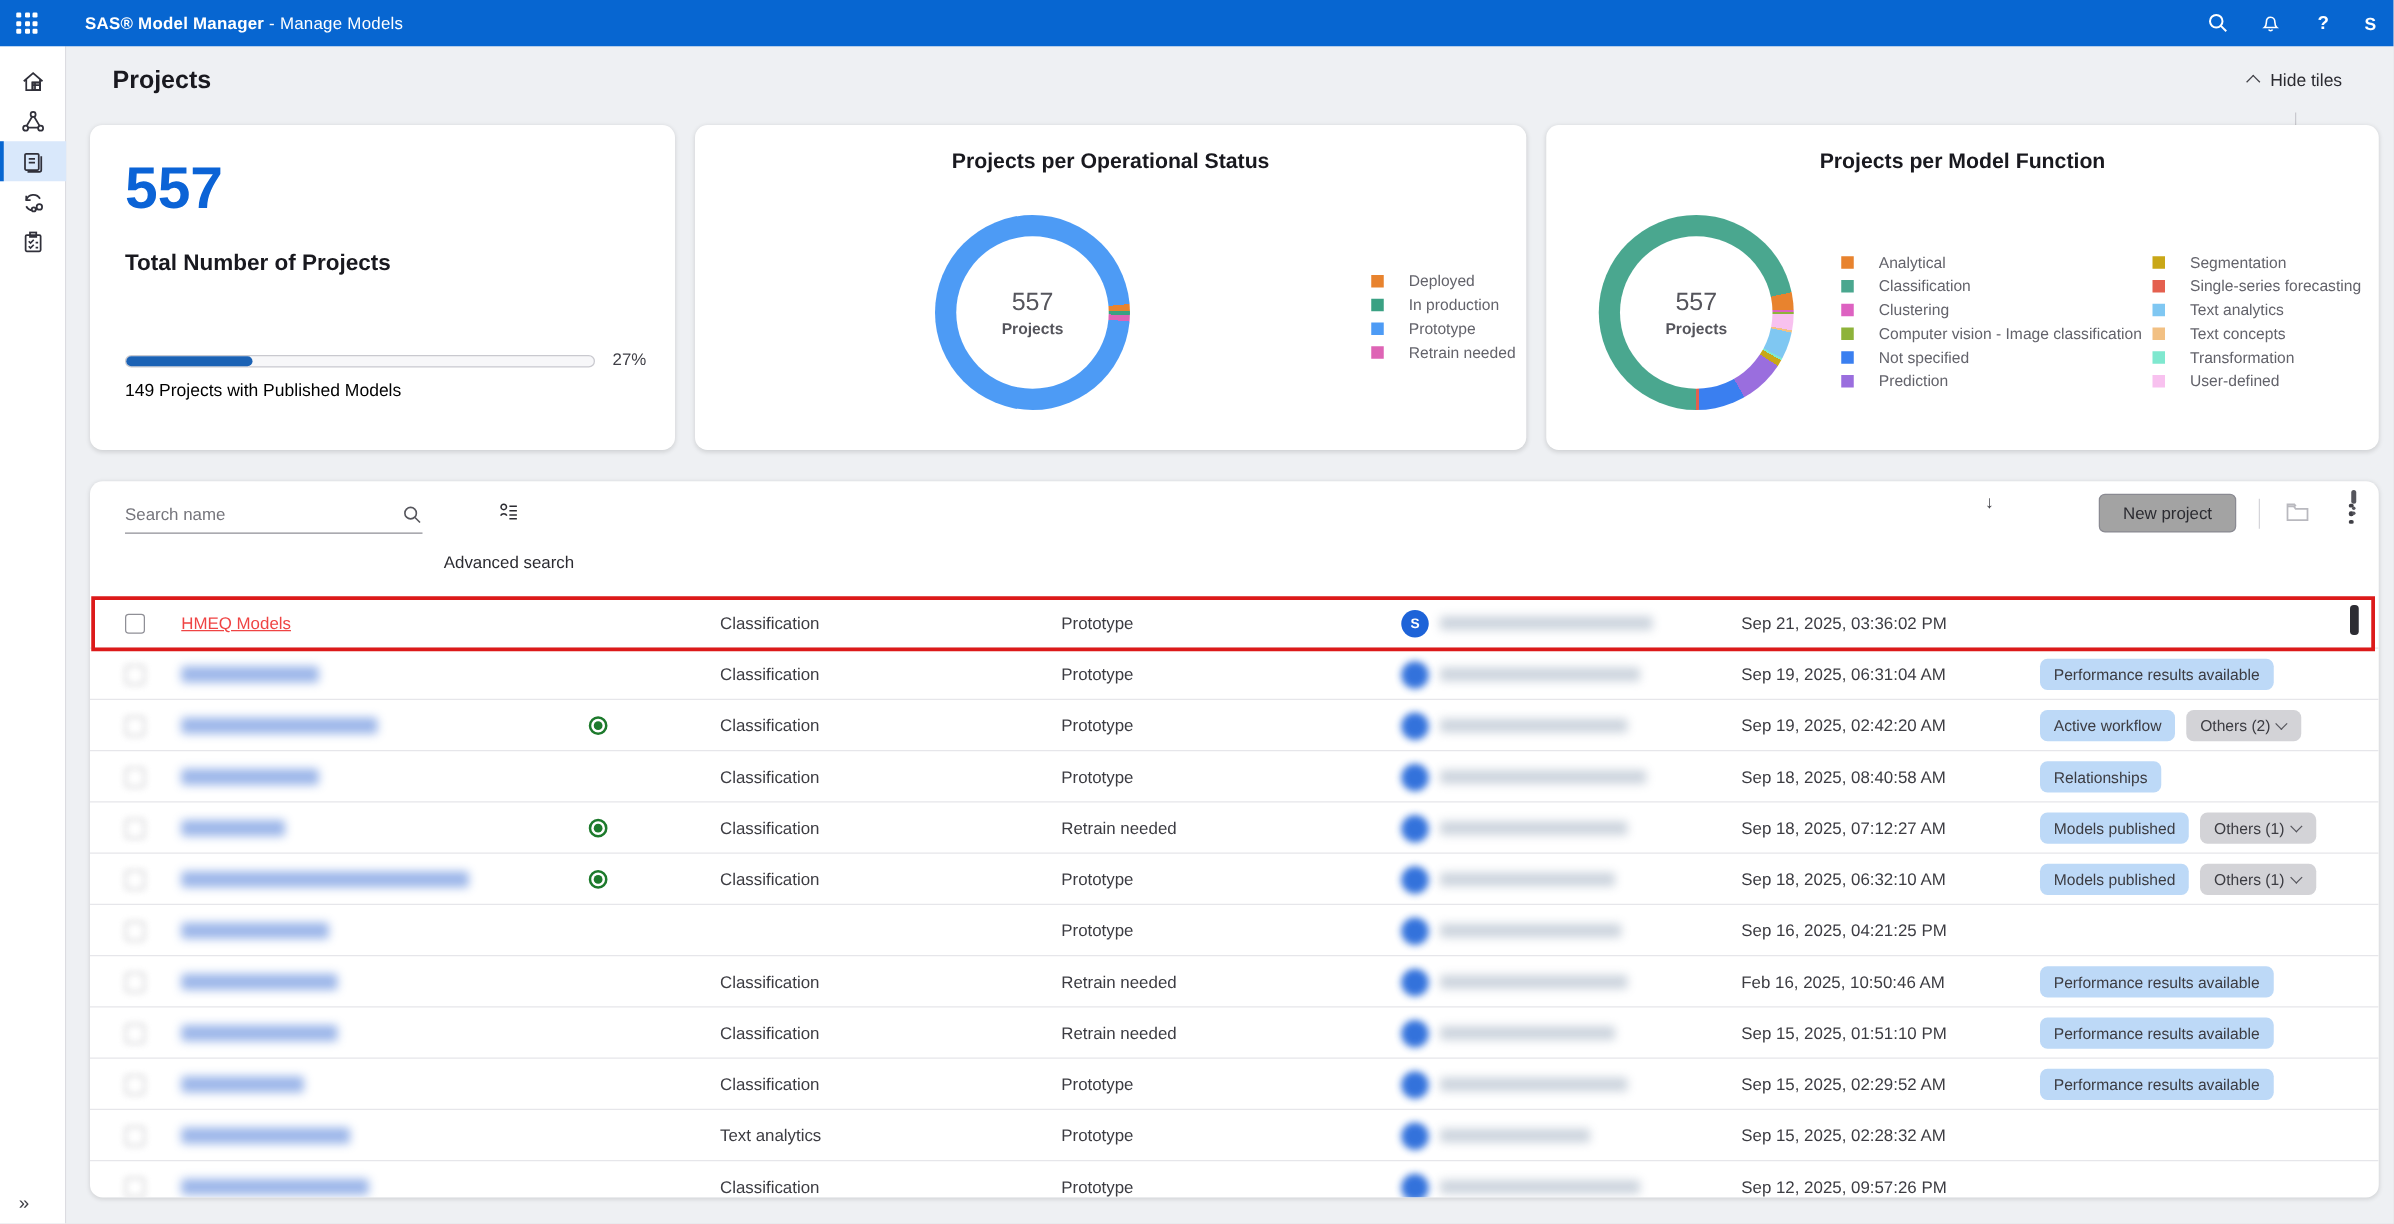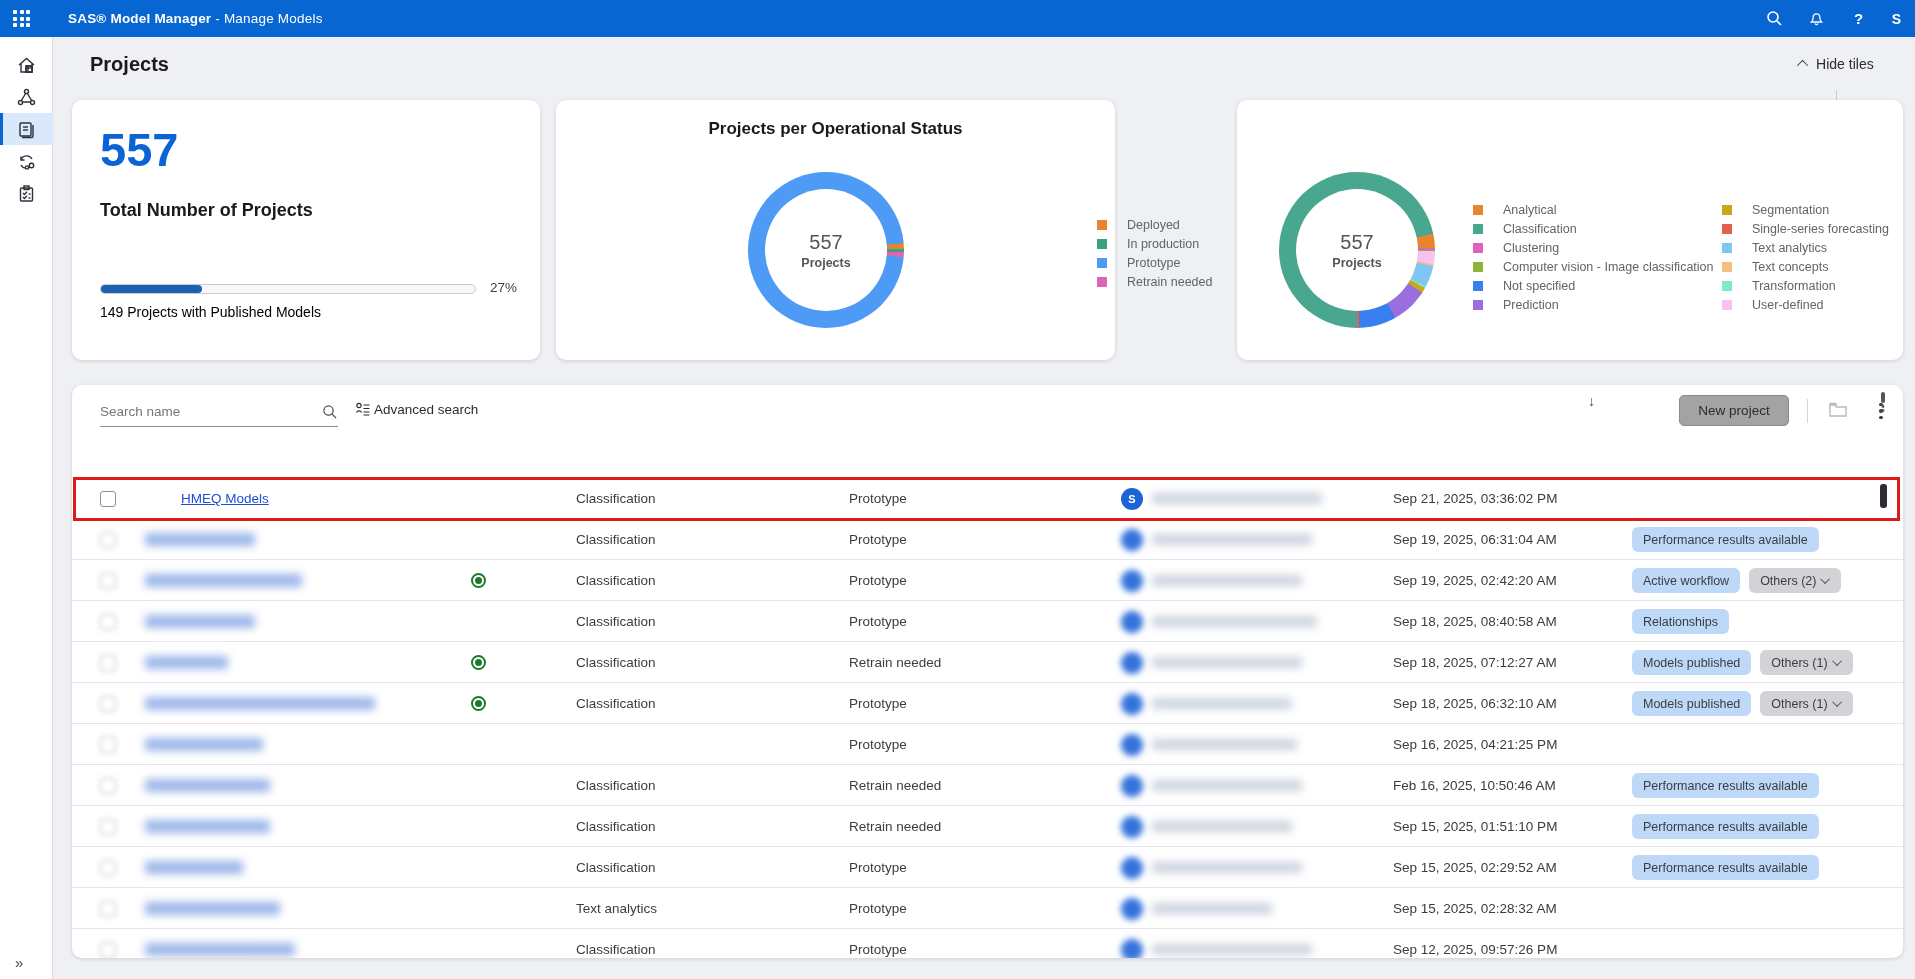--- a/index.html
+++ b/index.html
@@ -30,58 +30,58 @@
   .head-controls { position:absolute; right:24px; top:19px; display:flex; align-items:center; gap:18px;flex-direction:column; }
   .hide-tiles { display:flex; align-items:center; gap:8px; font-size:14px; color:#2b2b31; cursor:pointer; }
   .chev-up { width:8px; height:8px; border-left:1.5px solid #3f3f46; border-top:1.5px solid #3f3f46; transform:rotate(45deg) translateY(2px); }
   .vdiv { width:1px; height:22px; background:#c9c9cf; }
   .hicon { width:20px; height:20px; cursor:pointer; display:flex; align-items:center; justify-content:center; }
   .hicon svg { stroke:#3f3f46; fill:none; stroke-width:1.6; }
   .opened-items { font-size:14px; color:#0c64d3; cursor:pointer; }
   
   .card { position:absolute; background:#fff; border-radius:10px; box-shadow:0 1px 4px rgba(0,0,0,.14); }
   #card-total { left:19px; top:63px; width:468px; height:260px; }
-  #card-opstat { left:503px; top:63px; width:559px; height:260px; }
+  #card-opstat { left:503px; top:63px; width:665px; height:260px; }
   #card-modfun { left:1184px; top:63px; width:666px; height:260px; }
   .big-num { position:absolute; left:28px; top:22px; font-size:47px; font-weight:bold; color:#0b63d6; }
   .big-label { position:absolute; left:28px; top:100px; font-size:18px; font-weight:bold; color:#19191f; }
   .prog-track { position:absolute; left:28px; top:184px; width:376px; height:10px; border:1px solid #c9c9cf; background:#f7f7f9; border-radius:6px; }
   .prog-fill { height:100%; background:#1b62b5; border-radius:6px; }
   .prog-pct { position:absolute; left:418px; top:180px; font-size:13.5px; color:#3f3f46; }
   .tile-sub { position:absolute; left:28px; top:204px; font-size:14px; color:#000000; }
   .card-title { position:absolute; left:0; right:0; top:19px; text-align:center; font-size:17px; font-weight:bold; color:#19191f; }
   .donut { position:absolute; width:156px; height:156px; border-radius:50%; }
   .donut-hole { position:absolute; left:17px; top:17px; width:122px; height:122px; background:#fff; border-radius:50%; display:flex; flex-direction:column; align-items:center; justify-content:center; }
   .donut-val { font-size:20px; color:#55555c; }
   .donut-unit { font-size:12.5px; font-weight:bold; color:#55555c; margin-top:2px; }
   .legend { position:absolute; display:flex; flex-direction:column; gap:5px; }
   .legend-item { display:flex; align-items:center; gap:20px; font-size:12.5px; color:#63636b; white-space:nowrap; }
   .legend-swatch { width:10px; height:10px; flex:0 0 10px; }
   
   #card-table { left:19px; top:348px; width:1831px; height:573px; border-radius:10px; overflow:hidden; }
   .search-wrap { position:absolute; left:28px; top:12px; width:238px; height:30px; border-bottom:1px solid #8f8f96; display:flex; align-items:center; }
   .search-input { border:none; outline:none; flex:1; font-size:13.5px; color:#3f3f46; font-family:inherit; background:transparent; }
   .search-input::placeholder { color:#75757c; }
-  .adv-search { position:absolute; left:283px; top:16px; display:flex; align-items:center; gap:3px; font-size:13.5px; color:#2b2b31; cursor:pointer; }
+  .adv-search { position:absolute; left:283px; top:16px; display:flex; align-items:center; gap:25px; font-size:13.5px; color:#2b2b31; cursor:pointer;flex-direction:column; }
   .btn-new { position:absolute; left:1607px; top:10px; width:110px; height:31px; border:1px solid #8a8a92; border-radius:5px; background:#a3a3a3; font-size:13.5px; color:#2b2b31; cursor:pointer; font-family:inherit; }
   .tbar-div { position:absolute; left:1735px; top:14px; width:1px; height:24px; background:#d5d5da; }
   .folder-btn { position:absolute; left:1756px; top:16px; }
   .kebab { position:absolute; left:1800px; top:14px; width:18px; height:24px; display:flex; flex-direction:column; align-items:center; justify-content:center; gap:3px; cursor:pointer; }
   .kebab i { width:3.5px; height:3.5px; background:#3f3f46; border-radius:50%; }
   .thead { position:absolute; left:0; top:58px; width:100%; height:35px; border-bottom:1px solid #cfcfd4; font-size:13.5px; font-weight:bold; color:#19191f; }
   .th { position:absolute; top:9px; white-space:nowrap; }
   .th-div { position:absolute; top:6px; width:1px; height:22px; background:#dddde2; }
   .sort-arrow { position:absolute; left:1516px; top:8px; font-size:14px; color:#45454c; font-weight:normal; }
   .colopt { position:absolute; left:1806px; top:6px; cursor:pointer; }
   .rows { position:absolute; left:0; top:93px; width:100%; bottom:0; overflow:hidden; }
   .trow { position:relative; width:100%; height:41px; border-bottom:1px solid #e6e6ea; font-size:13.5px; color:#3c3c42; }
   .cell { position:absolute; top:0; height:41px; display:flex; align-items:center; white-space:nowrap; }
   .cb { width:16px; height:16px; border:1px solid #8f8f96; border-radius:3px; background:#fff; }
   .cb.dim { filter:blur(2.5px); opacity:.65; }
-  .name-link { color:#1d4ed8; text-decoration:underline; cursor:pointer;margin-left:36px; }
+  .name-link { color:#ef4444; text-decoration:underline; cursor:pointer; }
   .mask-bar { border-radius:2px; filter:blur(4px); }
   .mask-name { height:13px; background:#3b6fd4; opacity:.5; }
   .mask-mail { height:11px; background:#8fa0b5; opacity:.45; }
   .pub-dot { width:15px; height:15px; border:2px solid #1d7a2c; border-radius:50%; display:flex; align-items:center; justify-content:center; }
   .pub-dot i { width:7px; height:7px; background:#1d7a2c; border-radius:50%; }
   .avatar { width:22px; height:22px; border-radius:50%; background:#1d63d8; color:#fff; font-size:11px; font-weight:bold; display:flex; align-items:center; justify-content:center; flex:0 0 22px; }
   .avatar.blur { filter:blur(3px); opacity:.9; }
   .tagpill { height:25px; display:flex; align-items:center; padding:0 11px; border-radius:6px; font-size:12.5px; color:#3c3c42; background:#bdd9f7; margin-right:9px; }
   .tagpill.gray { background:#d3d3d7; gap:7px; }
   .pill-chev { width:7px; height:7px; border-left:1.4px solid #55555c; border-bottom:1.4px solid #55555c; transform:rotate(-45deg) translateY(-2px); }
@@ -232,20 +232,21 @@
             <span>Prototype</span>
           </div>
           <div class="legend-item">
             <span class="legend-swatch" style="background: rgb(222, 100, 181);"></span>
             <span>Retrain needed</span>
           </div>
         </div>
     </div>
 
     <div class="card" id="card-modfun">
+      <div class="card-title">Projects per Model Function</div>
       <div class="donut" id="donut-1" style="left: 42px; top: 72px; background: conic-gradient(from 78deg, rgb(232, 131, 46) 0%, rgb(232, 131, 46) 2.87253%, rgb(221, 98, 193) 2.87253%, rgb(221, 98, 193) 3.2316%, rgb(142, 179, 58) 3.2316%, rgb(142, 179, 58) 3.59066%, rgb(248, 193, 239) 3.59066%, rgb(248, 193, 239) 6.28366%, rgb(242, 192, 131) 6.28366%, rgb(242, 192, 131) 6.64273%, rgb(127, 199, 242) 6.64273%, rgb(127, 199, 242) 11.1311%, rgb(127, 232, 207) 11.1311%, rgb(127, 232, 207) 11.4901%, rgb(201, 167, 23) 11.4901%, rgb(201, 167, 23) 12.5673%, rgb(154, 110, 222) 12.5673%, rgb(154, 110, 222) 20.1077%, rgb(58, 127, 240) 20.1077%, rgb(58, 127, 240) 27.8276%, rgb(228, 96, 79) 27.8276%, rgb(228, 96, 79) 28.3662%, rgb(74, 167, 143) 28.3662%, rgb(74, 167, 143) 100%);">
         <div class="donut-hole">
           <div class="donut-val">557</div>
           <div class="donut-unit">Projects</div>
         </div>
       </div>
       <div class="legend" id="legend-1a" style="left:236px; top:103px;">
           <div class="legend-item">
             <span class="legend-swatch" style="background: rgb(232, 131, 46);"></span>
             <span>Analytical</span>

